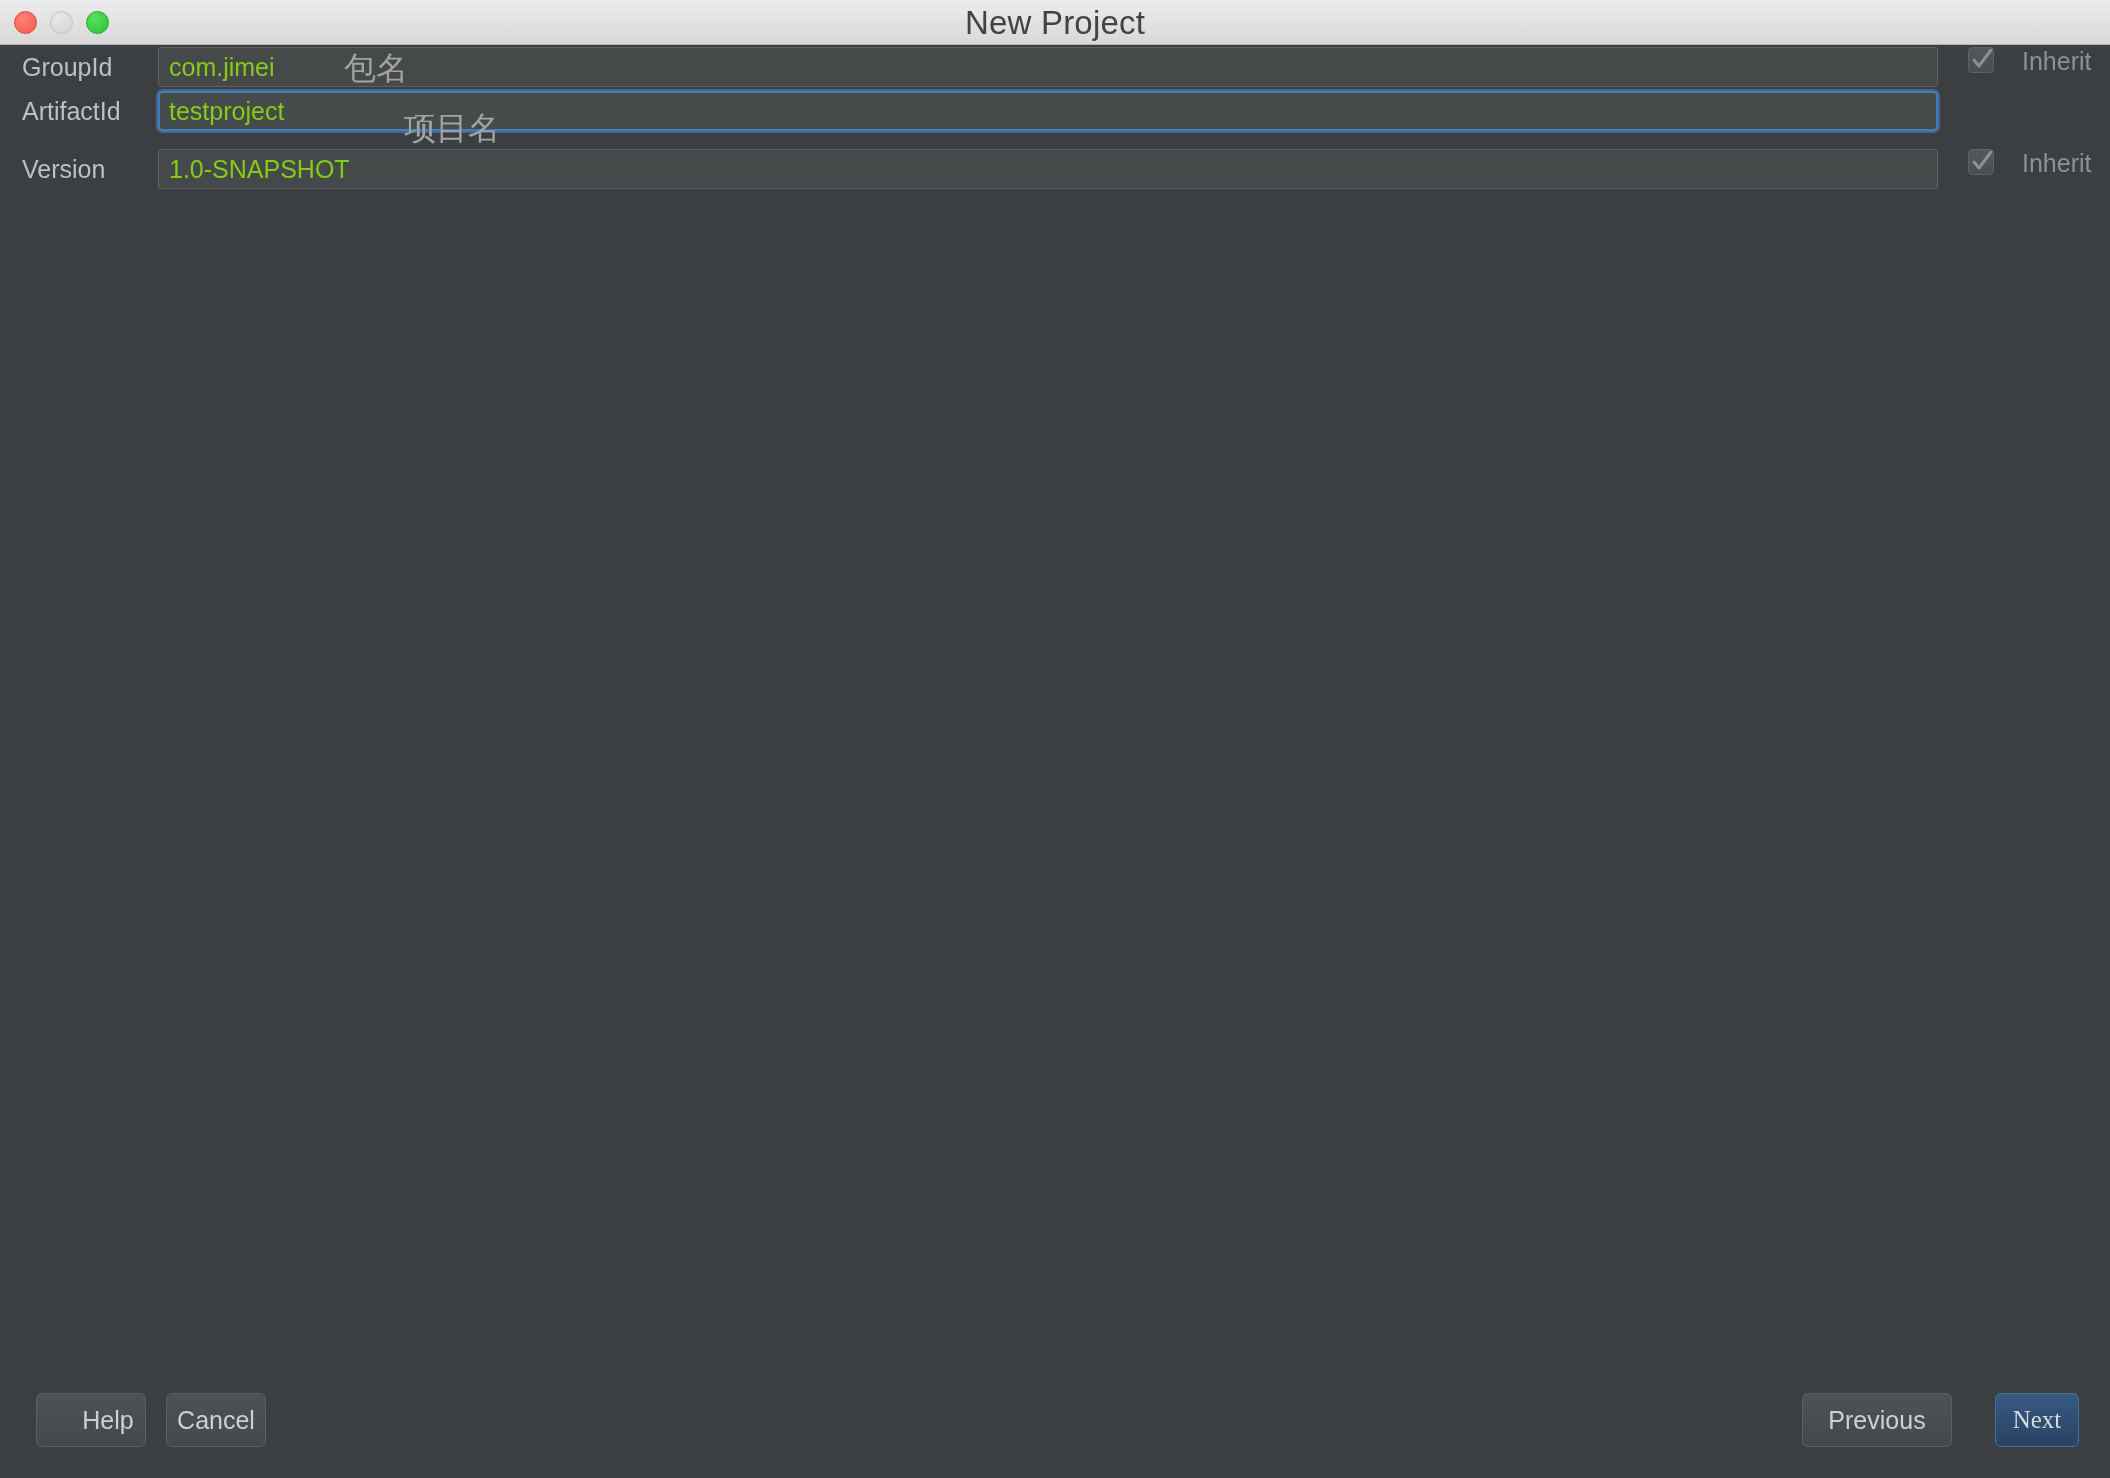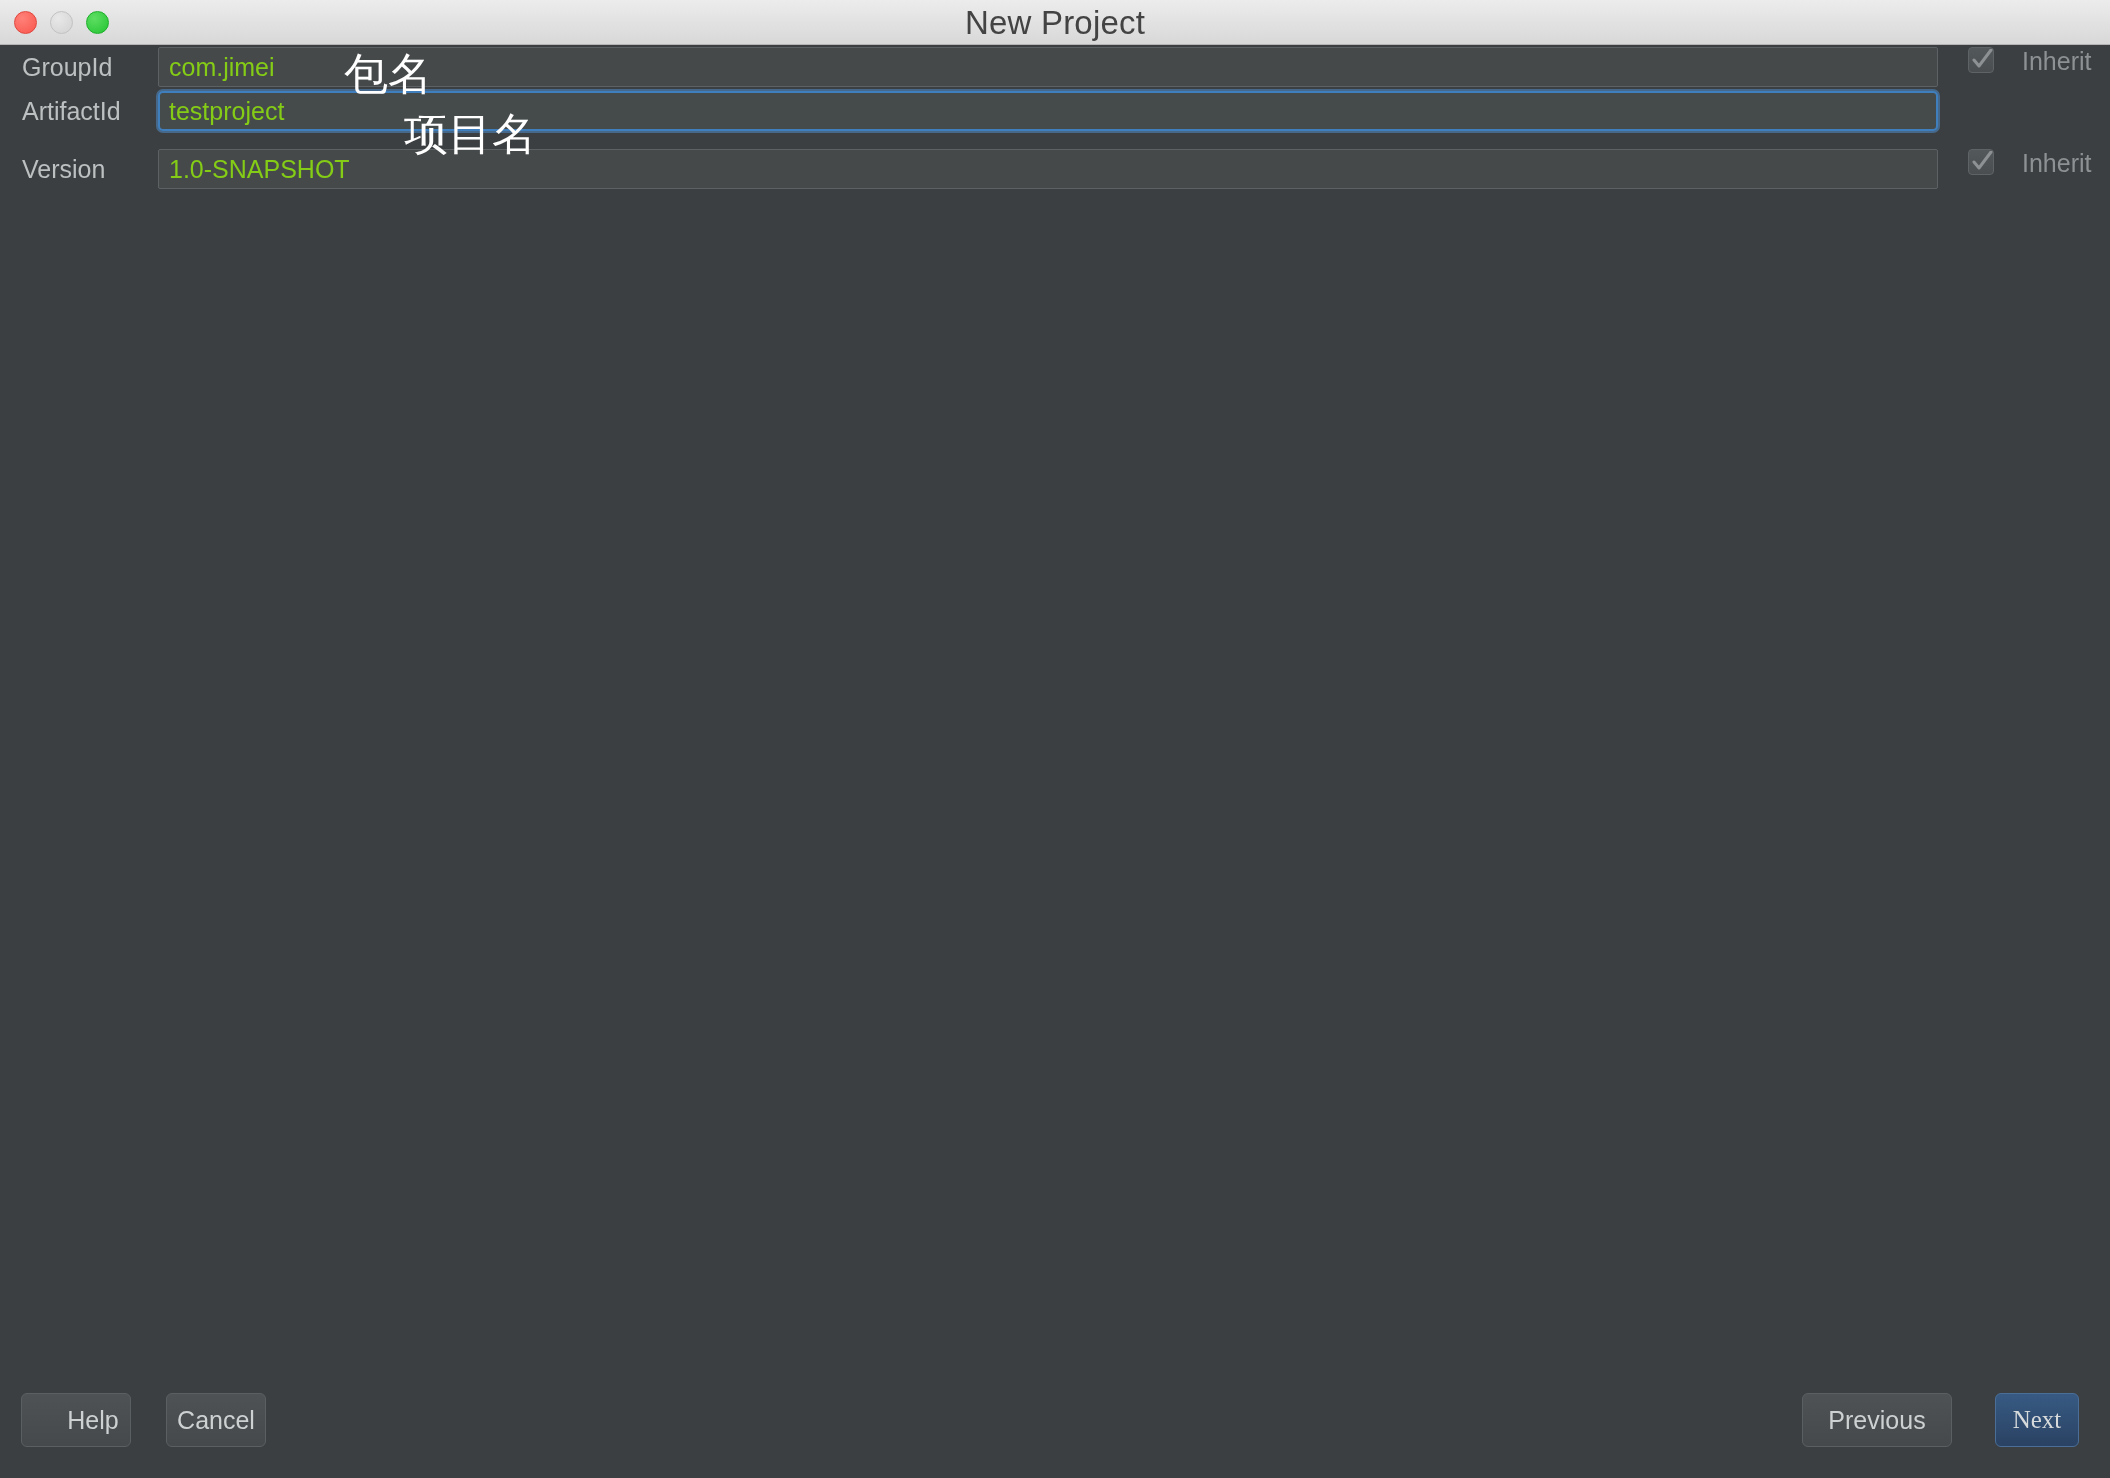--- a/index.html
+++ b/index.html
@@ -125,22 +125,22 @@
   .checkbox svg { position: absolute; left: 2px; top: 1px; }
   .inherit-label {
     font-size: 25px;
     color: #8d9193;
     white-space: nowrap;
   }
 
   
   .annot {
     position: absolute;
-    color: #ffffff;
-    font-size: 44px;
+    color: #a3a3a3;
+    font-size: 32px;
     font-family: "DejaVu Sans", sans-serif;
     line-height: 1;
     white-space: nowrap;
     pointer-events: none;
   }
   #annot-group { left: 344px; top: 52px; }
   #annot-artifact { left: 404px; top: 112px; }
 
   
   .btn {
@@ -155,21 +155,21 @@
     align-items: center;
     justify-content: center;
     background: linear-gradient(to bottom, #4e5254, #45494b);
     border: 1px solid #5a5f61;
   }
   .btn.primary {
     background: linear-gradient(to bottom, #375a83, #2a4263);
     border: 1px solid #4a6e98;
     color: #d6dadb;
   }
-  #btn-help     { left: 21px;   width: 110px; padding-left: 34px; }
+  #btn-help     { left: 36px;   width: 110px; padding-left: 34px; }
   #btn-cancel   { left: 166px;  width: 100px; }
   #btn-previous { left: 1802px; width: 150px; }
   #btn-next     { left: 1995px; width: 84px; font-family: Liberation Serif, serif; }
 </style>
 </head>
 <body>
 
 <div id="window">
 
   <div id="titlebar">

